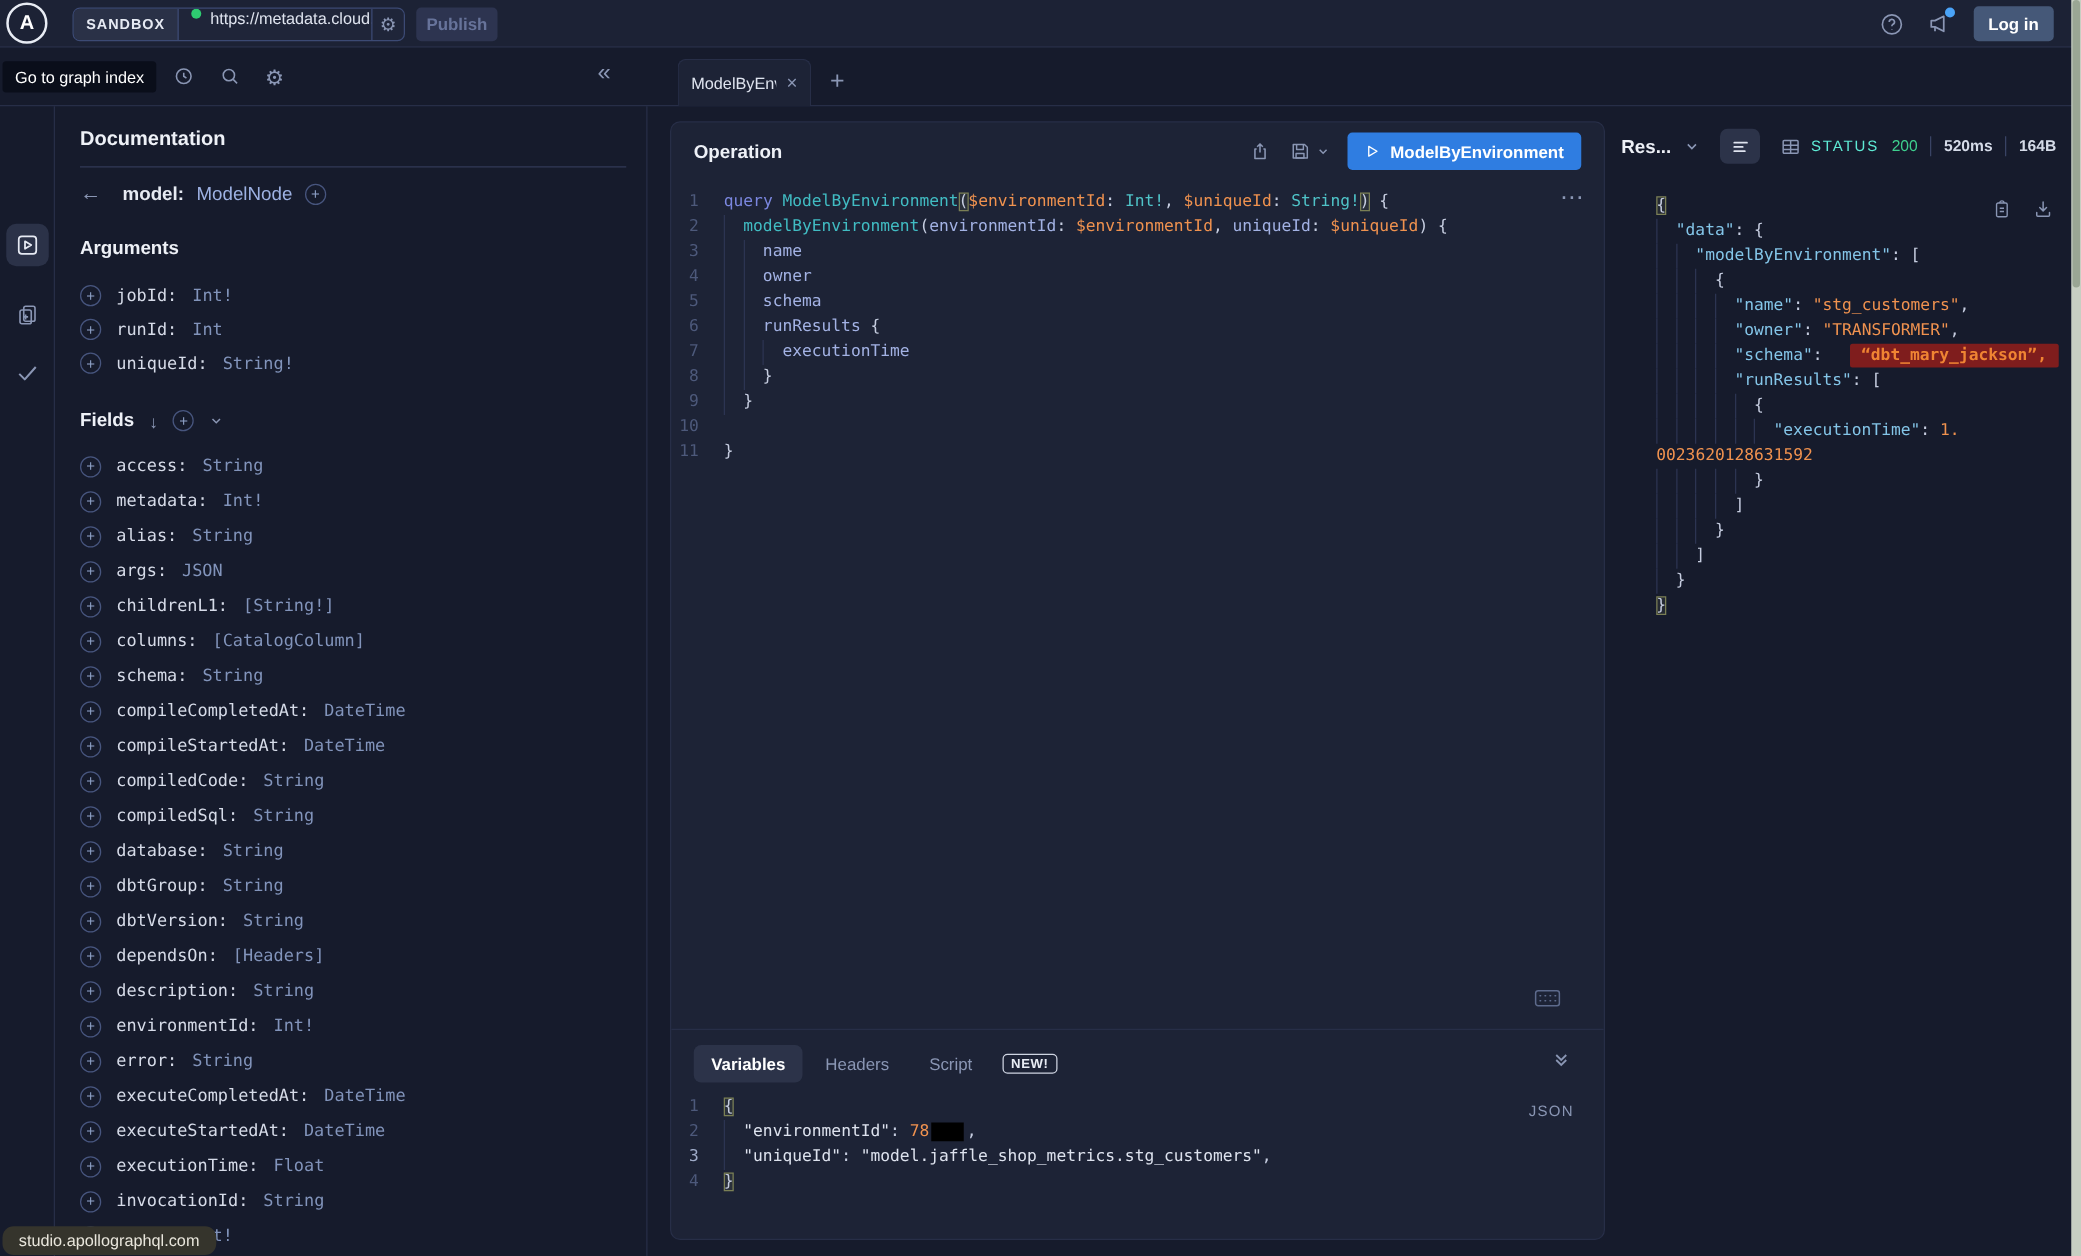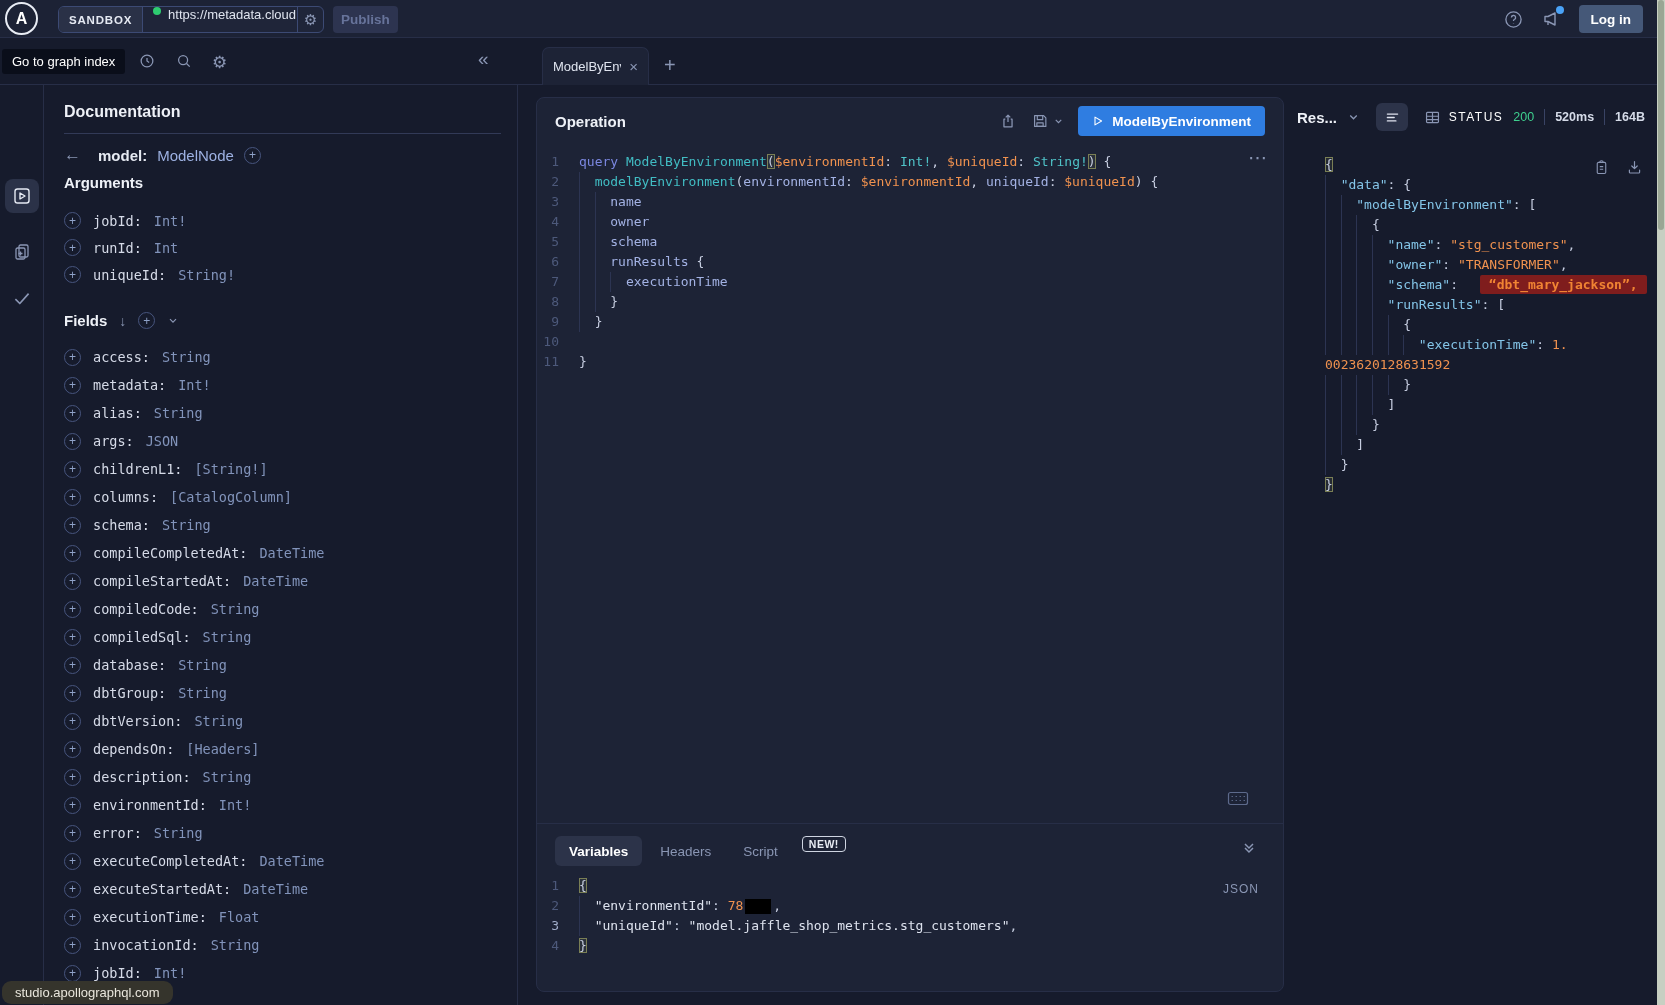--- a/index.html
+++ b/index.html
@@ -80,39 +80,39 @@
   .fl{color:var(--fl)} .pn{color:var(--pn)} .w{color:#dde2ee} .k{color:var(--key)}
   .s,.n{color:var(--va)}
   .bx{outline:1px solid #7a7f55;outline-offset:-1px;background:rgba(122,127,85,.15);color:var(--pn)}
   .blk{display:inline-block;width:26px;height:15px;background:#000;vertical-align:middle;margin:0 2px}
   .hl{background:#7f1d1d;color:#f08433;font-weight:bold;padding:2px 9px;margin-left:14px;border-radius:2px}
   .editor-menu{position:absolute;right:16px;top:48px;color:var(--muted);font-size:19px;background:none;border:none}
   .kbd-hint{position:absolute;right:34px;top:692px;color:var(--dim)}
 
   
   .vars{position:absolute;left:0;top:725px;right:0;bottom:0;border-top:1px solid var(--border)}
-  .vars-tabs{display:flex;align-items:flex-start;gap:4px;padding:12px 14px 0 18px}
+  .vars-tabs{display:flex;align-items:center;gap:4px;padding:12px 14px 0 18px}
   .vtab{height:30px;padding:0 14px;display:flex;align-items:center;font-size:13.5px;color:var(--muted);background:none;border:none;border-radius:6px}
   .vtab.sel{background:var(--pill);color:#fff;font-weight:bold}
   .newbadge{margin-left:6px;border:1px solid #cfd5e2;border-radius:4px;padding:1px 6px;font-size:10.5px;font-weight:bold;letter-spacing:.5px;color:#e8ecf4}
   .vars .editor{margin-top:10px}
   .dblchev{position:absolute;right:26px;top:16px;color:var(--muted);background:none;border:none}
   .json-label{position:absolute;right:24px;top:58px;font-size:12px;letter-spacing:1px;color:var(--muted)}
 
   
   .response{position:absolute;left:1297px;top:97px;width:360px;bottom:0}
   .resphead{display:flex;align-items:center;height:40px;padding-right:12px}
   .resphead h2{font-size:15px;font-weight:bold;color:#eef1f7}
   .resp-chev{margin-left:10px;color:var(--muted);background:none;border:none}
   .view-btn{width:32px;height:28px;display:flex;align-items:center;justify-content:center;color:var(--muted);border:none;background:none;border-radius:6px}
   .view-btn.sel{background:var(--pill);color:#dfe4ef}
   .view-btn.list{margin-left:16px}
   .view-btn.table{margin-left:8px}
   .statusgrp{margin-left:auto;display:flex;align-items:center;gap:10px}
-  .st-label{font-size:12px;letter-spacing:1.5px;color:#ffffff}
+  .st-label{font-size:12px;letter-spacing:1.5px;color:#5eead4}
   .st-code{font-size:12.5px;color:var(--green)}
   .sep{width:1px;height:16px;background:#394364}
   .st-val{font-size:12.5px;color:#d5dbe8;font-weight:bold}
   .resp-actions{position:absolute;right:14px;top:62px;display:flex;gap:16px;color:#94a3c4}
   .resp-code{margin-top:18px;padding-left:28px;font-family:"DejaVu Sans Mono",monospace;font-size:13px;line-height:20px}
 
   
   .scrollbar{position:absolute;right:0;top:0;width:8px;height:100%;background:#c7cfc2;z-index:30}
   .scroll-thumb{position:absolute;left:1px;top:0;width:6px;height:230px;background:#9aa694;border-radius:3px}
   .status-pill{position:absolute;left:2px;bottom:1px;background:#35342c;color:#e9e6dc;font-size:13px;padding:4px 13px;border-radius:9px;z-index:25}
@@ -201,21 +201,21 @@
 
 <div class="docs" style="border-right:1px solid var(--border)">
   <h1 class="docs-title">Documentation</h1>
   <div class="docs-divider"></div>
   <div class="model-row">
     <button class="back-arrow">←</button>
     <span class="model-kind">model:</span>
     <span class="model-type">ModelNode</span>
     <button class="pc">+</button>
   </div>
-  <div class="section-h" style="margin-top:8px">
+  <div class="section-h" style="margin-top:24px">
     <h3>Arguments</h3>
   </div>
   <div class="doc-rows args">
       <div class="drow">
         <button class="pc">+</button>
         <span class="dname">jobId:</span>
         <span class="dtype">Int!</span>
       </div>
       <div class="drow">
         <button class="pc">+</button>

